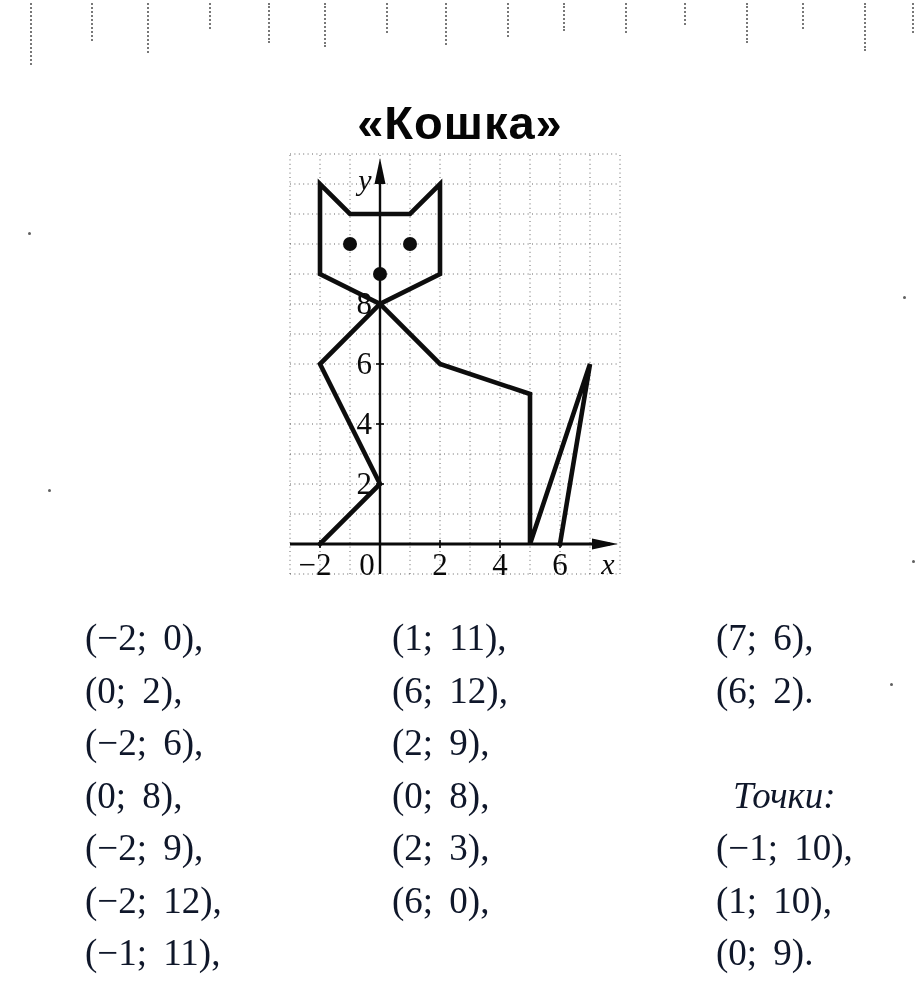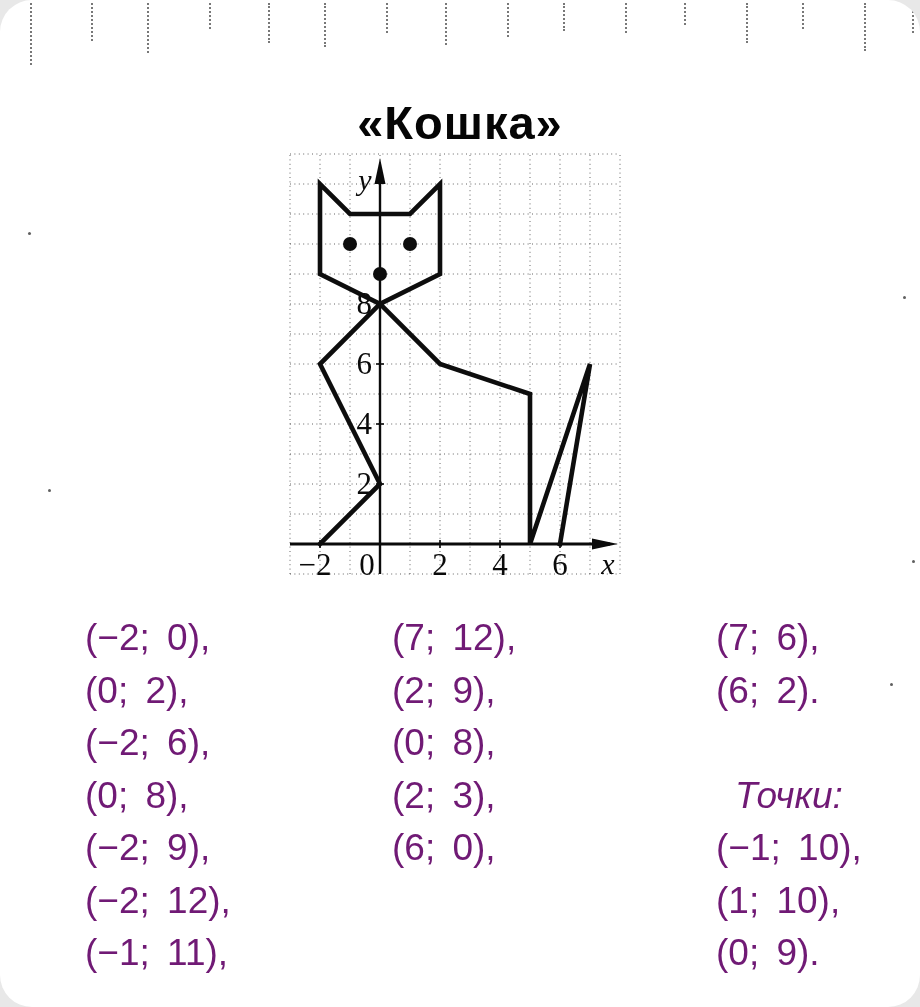--- a/index.html
+++ b/index.html
@@ -1,37 +1,36 @@
 <!DOCTYPE html>
 <html><head>
 <meta charset="utf-8">
 <style>
   html,body{margin:0;padding:0;background:#e8e8e8;}
   .page{
     position:relative;width:920px;height:1007px;background:#ffffff;
     margin:0 auto;overflow:hidden;color:#0b0b0b;
     font-family:"Liberation Serif",serif;
-    border-radius:32px;
   }
   .scan-noise{position:absolute;top:3px;width:2px;border-left:2px dotted rgba(10,10,10,.55);}
   .speck{position:absolute;width:3px;height:3px;background:#2a2a2a;border-radius:50%;opacity:.75;}
   .title{
     position:absolute;left:0;top:64px;width:920px;text-align:center;
     font-family:"Liberation Sans",sans-serif;font-weight:bold;
     font-size:47px;letter-spacing:1px;color:#050505;
   }
   .plot-wrap{position:absolute;left:280px;top:150px;width:350px;height:440px;}
   .coords{position:absolute;top:612px;left:0;width:920px;}
   .coord-col{position:absolute;top:0;}
   .coord-col.c0{left:85px;}
   .coord-col.c1{left:392px;}
   .coord-col.c2{left:716px;}
   .coord-row{
-    height:52.5px;line-height:52.5px;font-size:37px;color:#701a75;
-    font-family:Liberation Sans, sans-serif;word-spacing:7px;white-space:nowrap;
+    height:52.5px;line-height:52.5px;font-size:37px;color:#0f172a;
+    font-family:Liberation Serif, serif;word-spacing:7px;white-space:nowrap;
   }
   .coord-row.points-label{font-style:italic;word-spacing:2px;text-align:center;}
 </style>
 </head>
 <body>
 
 <div class="page">
 
   <h1 class="title">«Кошка»</h1>
 
@@ -98,21 +97,22 @@
       <div class="coord-col c0">
         <div class="coord-row">(−2; 0),</div>
         <div class="coord-row">(0; 2),</div>
         <div class="coord-row">(−2; 6),</div>
         <div class="coord-row">(0; 8),</div>
         <div class="coord-row">(−2; 9),</div>
         <div class="coord-row">(−2; 12),</div>
         <div class="coord-row">(−1; 11),</div>
       </div>
       <div class="coord-col c1">
-        <div class="coord-row">(7; 12),</div>
+        <div class="coord-row">(1; 11),</div>
+        <div class="coord-row">(6; 12),</div>
         <div class="coord-row">(2; 9),</div>
         <div class="coord-row">(0; 8),</div>
         <div class="coord-row">(2; 3),</div>
         <div class="coord-row">(6; 0),</div>
       </div>
       <div class="coord-col c2">
         <div class="coord-row">(7; 6),</div>
         <div class="coord-row">(6; 2).</div>
         <div class="coord-row"></div>
         <div class="coord-row points-label">Точки:</div>

